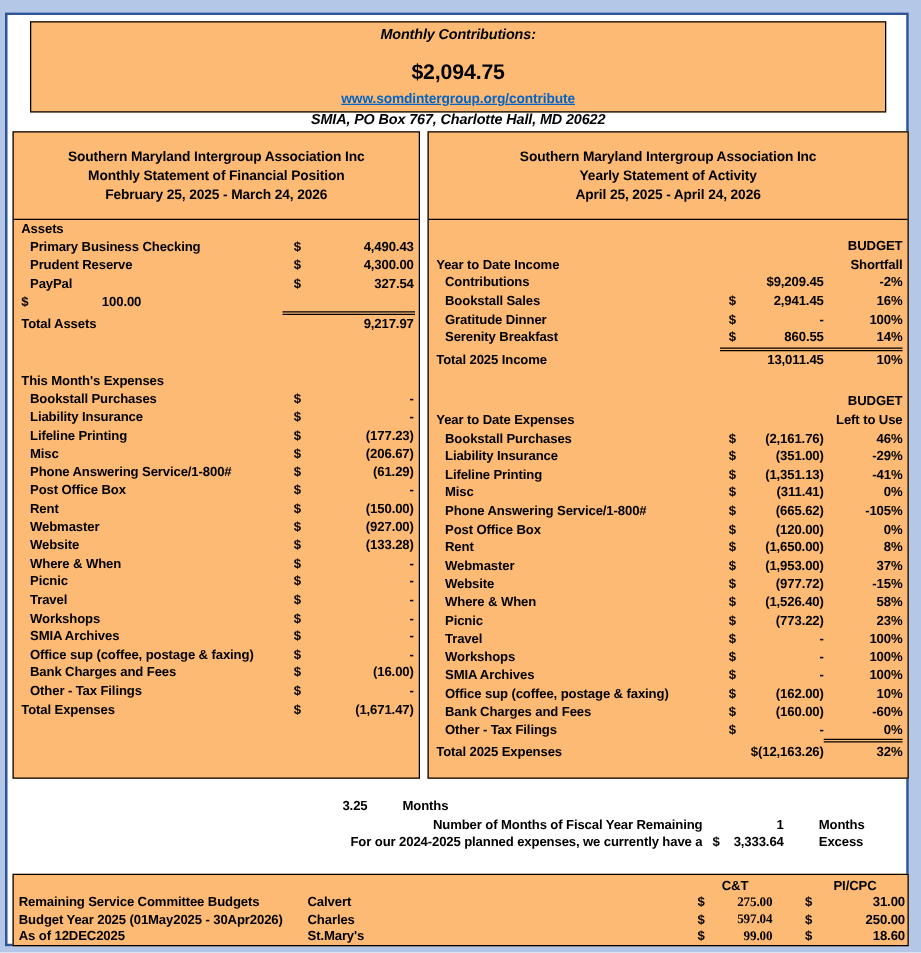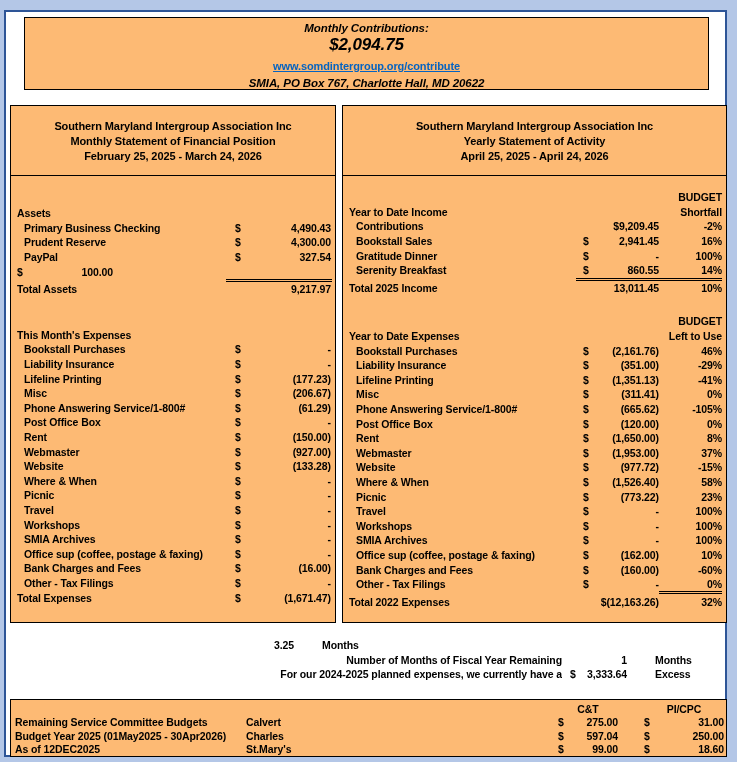--- a/index.html
+++ b/index.html
@@ -13,59 +13,59 @@
     letter-spacing:-0.1px;
   }
   #page{
     position:absolute;left:4px;top:10px;width:719px;height:743px;
     background:#ffffff;border:2.5px solid #2e5597;
   }
   .box{position:absolute;background:#fdba74;border:1.5px solid #000;box-sizing:border-box;}
   
   #contrib-box{left:18px;top:5px;width:685px;height:73px;text-align:center;}
   #contrib-box .c-title{margin-top:4px;font-size:11.5px;font-style:italic;}
-  #contrib-box .c-amount{margin-top:1px;font-size:17px;font-style:italic;}
+  #contrib-box .c-amount{margin-top:14px;font-size:17px;}
   #contrib-box .c-link{display:inline-block;margin-top:5px;font-size:11px;color:#0563c1;text-decoration:underline;cursor:pointer;}
   #contrib-box .c-addr{margin-top:3px;font-size:11.5px;font-style:italic;}
   
   #left-panel{left:4px;top:93px;width:326px;height:518px;}
   #right-panel{left:336px;top:93px;width:385px;height:518px;}
   .panel-header{height:70px;border-bottom:1.5px solid #000;text-align:center;padding-top:13px;box-sizing:border-box;}
   .panel-header div{font-size:11px;line-height:15px;white-space:nowrap;}
   .row{display:flex;align-items:center;height:14.6px;font-size:10.5px;white-space:nowrap;padding-left:6px;padding-right:4px;}
   .lbl{flex:1;overflow:hidden;}
   .ind .lbl{padding-left:7px;}
   .dol{width:16px;text-align:left;}
   .amt{width:80px;text-align:right;}
   .amt2{width:60px;text-align:right;}
   .pct{width:63px;text-align:right;}
   .dline{height:3px;border-top:1.2px solid #000;border-bottom:1.2px solid #000;box-sizing:border-box;}
   .dline.left-assets{margin:0 3px 0 auto;width:106px;}
   .dline.right-income{margin:0 4px 0 auto;width:146px;}
   .dline.right-expense{margin:0 4px 0 auto;width:63px;}
-  .mt30{margin-top:30px;justify-content:center;}
+  .mt30{justify-content:center;}
   .mt31{margin-top:31px;}
   .mt14{margin-top:14px;}
   .mt19{margin-top:19px;}
   
   #runway{position:absolute;left:223px;top:626px;width:488px;}
   #runway .row{padding:0;height:14.6px;font-size:10.5px;}
   .r-lbl{width:333px;text-align:right;overflow:hidden;}
   .r-dol{width:14px;margin-left:8px;text-align:left;}
   .r-val{width:43px;text-align:right;}
   .r-unit{width:62px;margin-left:28px;text-align:left;}
   
   #committee-box{left:4px;top:687px;width:717px;height:58px;}
   #committee-box .row{height:13.5px;font-size:10.5px;padding-left:4px;padding-right:2px;}
   #committee-box .hdr-row{margin-top:2px;}
   .b-lbl{width:231px;overflow:hidden;}
   .b-county{width:150px;}
   .b-fill{flex:1;}
   .ct-dol{width:20px;text-align:left;}
-  .ct-amt{width:40px;text-align:right;}
+  .ct-amt{width:40px;text-align:right;font-family:Liberation Serif, serif;}
   .b-gap{width:26px;}
   .pi-dol{width:20px;text-align:left;}
   .pi-amt{width:60px;text-align:right;}
   .ct-hdr{width:60px;text-align:center;}
   .pi-hdr{width:80px;text-align:center;}
 </style>
 </head>
 <body>
 
 <div id="page">
@@ -406,21 +406,21 @@
 
       <div class="row ind">
         <span class="lbl">Other - Tax Filings</span>
         <span class="dol">$</span>
         <span class="amt2">-</span>
         <span class="pct">0%</span>
       </div>
 
     <div class="dline right-expense"></div>
     <div class="row">
-      <span class="lbl">Total 2022 Expenses</span>
+      <span class="lbl">Total 2025 Expenses</span>
       <span class="dol"></span>
       <span class="amt2">$(12,163.26)</span>
       <span class="pct">32%</span>
     </div>
   </div>
 
   <div id="runway">
 
       <div class="row">
         <span class="r-dol"></span>

